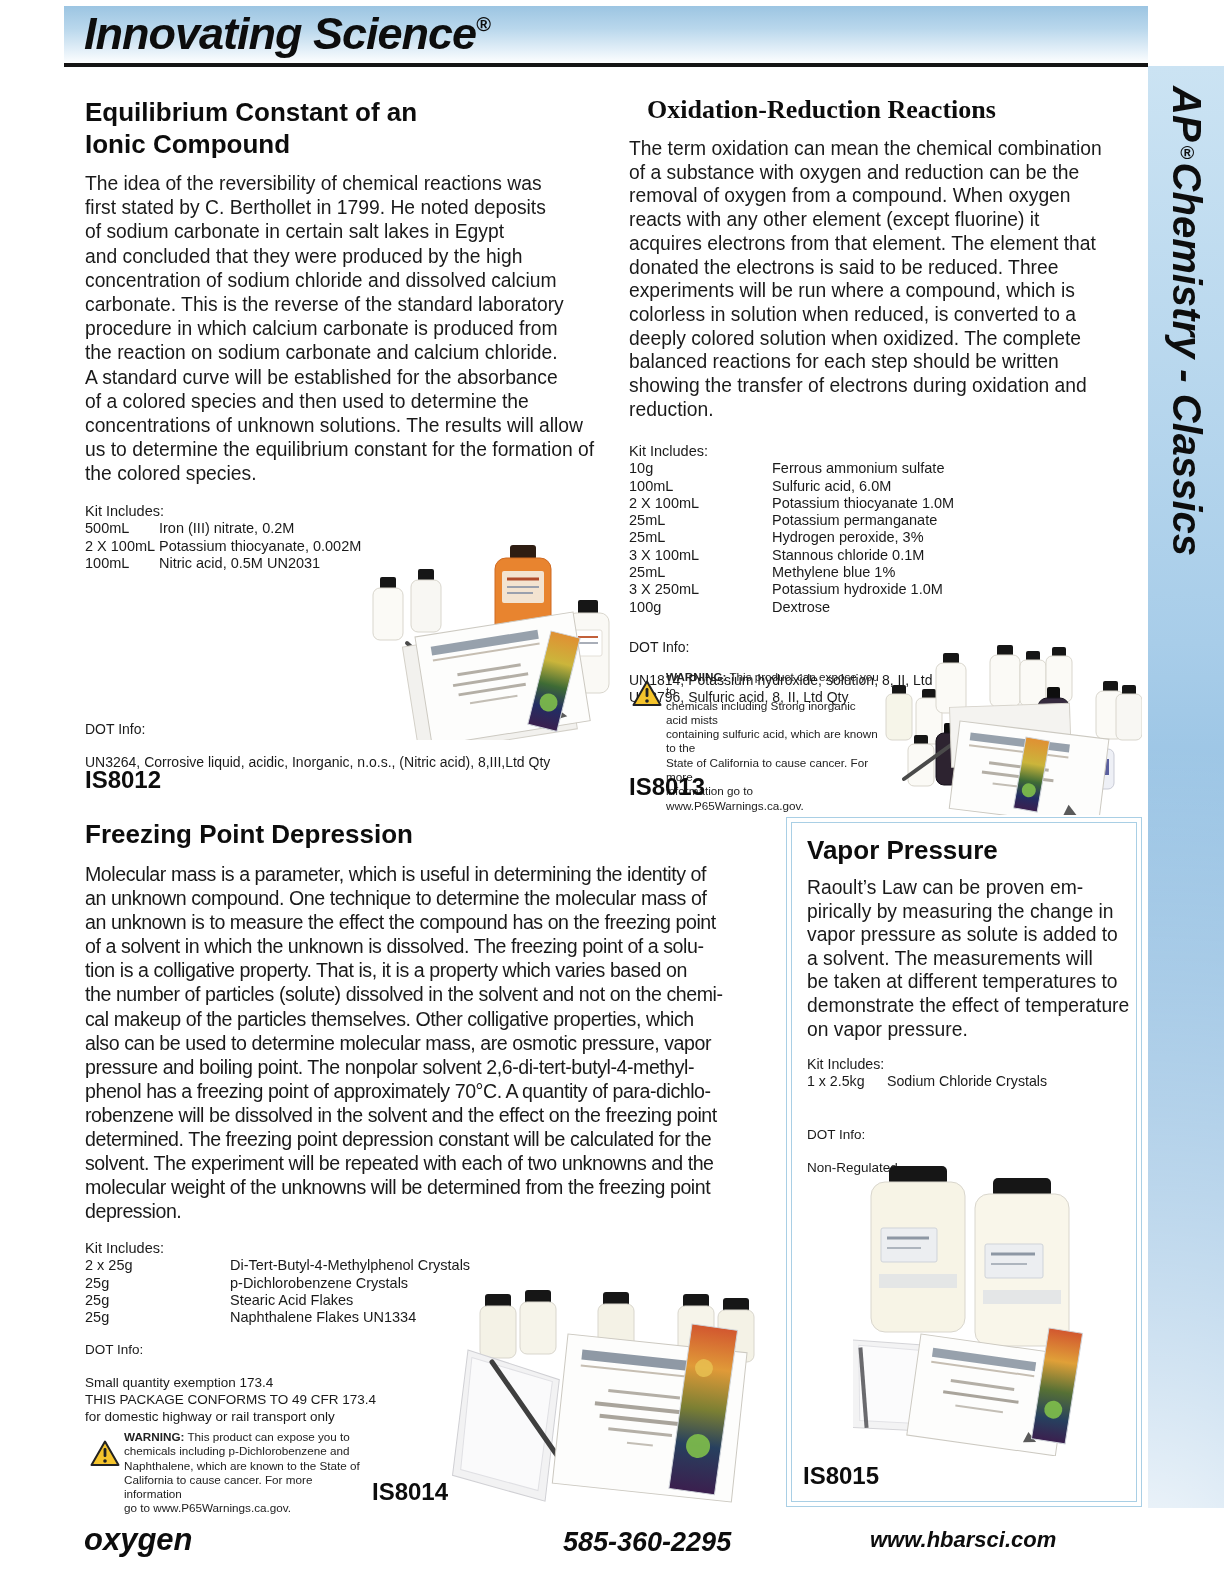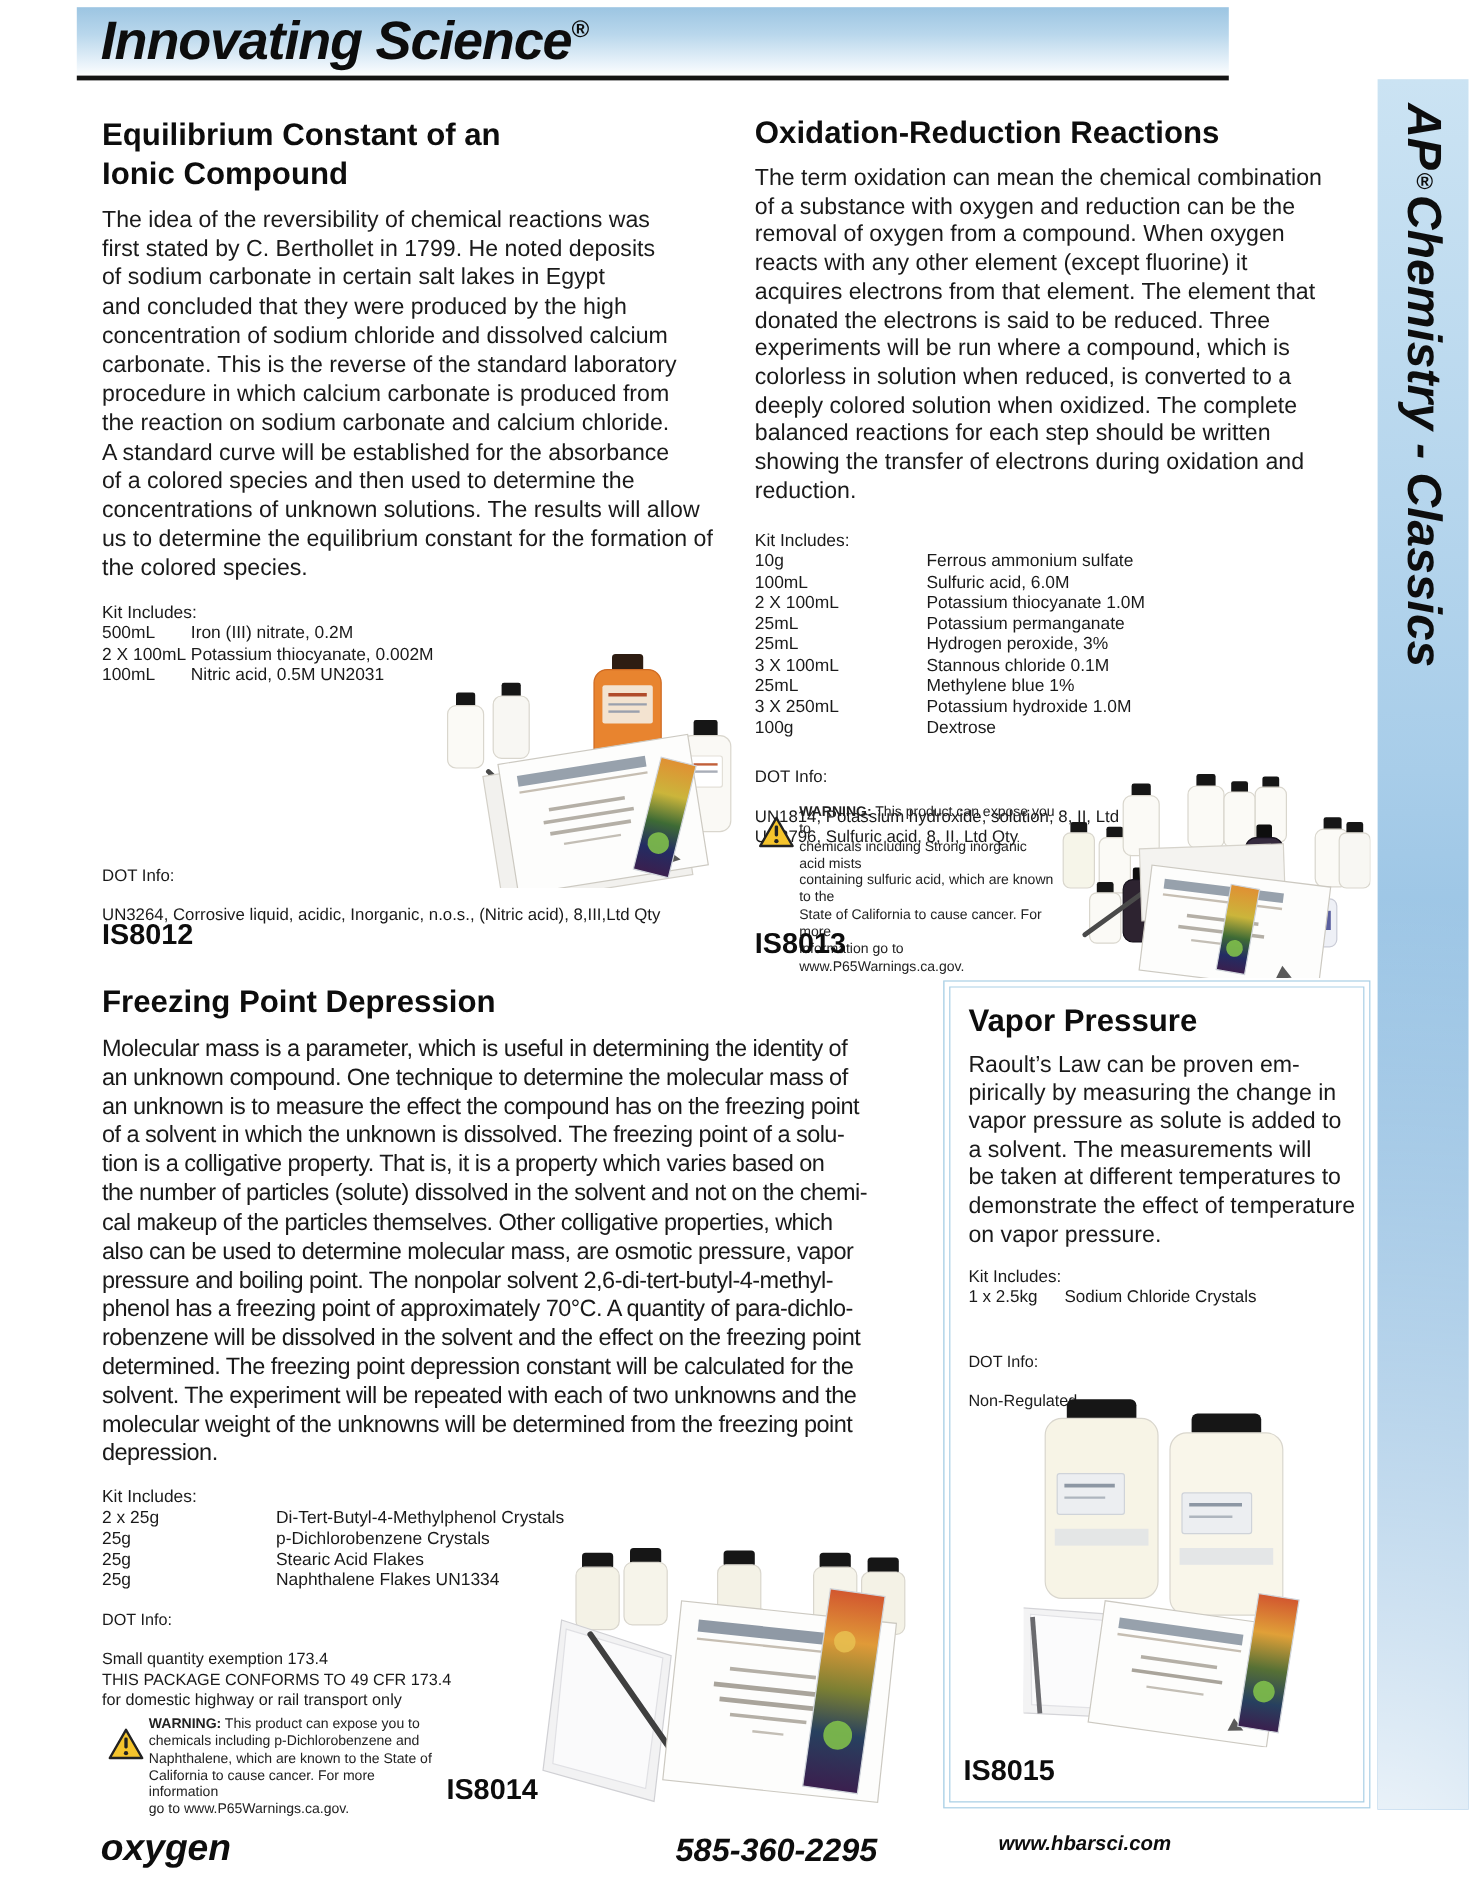--- a/index.html
+++ b/index.html
@@ -2,21 +2,21 @@
 <html><head>
 <meta charset="utf-8">
 <style>
   * { margin:0; padding:0; box-sizing:border-box; }
   html,body { background:#ffffff; }
   body { font-family:"Liberation Sans","DejaVu Sans",sans-serif; color:#111; }
   .page { position:relative; width:1224px; height:1584px; background:#fff; overflow:hidden; }
 
   
   .header-band {
-    position:absolute; left:64px; top:6px; width:960px; height:61px;
+    position:absolute; left:64px; top:6px; width:1084px; height:61px;
     background:linear-gradient(to bottom,#9cc5e2 0%,#b9d7ec 40%,#e6f1f9 80%,#fdfeff 100%);
     border-bottom:4px solid #141414;
   }
   .brand {
     position:absolute; left:20px; top:2px;
     font-size:45px; font-weight:700; font-style:italic; letter-spacing:-1px; color:#0d0d0d;
   }
   .brand .reg { font-size:20px; vertical-align:18px; font-weight:700; }
 
   
@@ -163,21 +163,21 @@
       <circle cx="15" cy="70" r="9" fill="#7fbf4a" opacity="0.9"></circle>
     </g>
   </svg>
 
   <div class="abs dot" style="left:85px; top:704px; width:545px;">
     <div>DOT Info:</div>
     <div style="white-space:pre-line;">UN3264, Corrosive liquid, acidic, Inorganic, n.o.s., (Nitric acid), 8,III,Ltd Qty</div>
   </div>
   <div class="abs sku" style="left:85px; top:766px;">IS8012</div>
 
-  <div class="abs h2" style="left:629px; top:94px;">Oxidation-Reduction Reactions</div>
+  <div class="abs h2" style="left:647px; top:94px;font-family:Liberation Serif, serif;">Oxidation-Reduction Reactions</div>
   <div class="abs para" style="left:629px; top:137px; width:505px; line-height:23.7px;">The term oxidation can mean the chemical combination
 of a substance with oxygen and reduction can be the
 removal of oxygen from a compound. When oxygen
 reacts with any other element (except fluorine) it
 acquires electrons from that element.  The element that
 donated the electrons is said to be reduced.  Three
 experiments will be run where a compound, which is
 colorless in solution when reduced, is converted to a
 deeply colored solution when oxidized.  The complete
 balanced reactions for each step should be written
@@ -504,16 +504,16 @@
         <rect width="34" height="112" fill="url(#rain4)" stroke="#cfd4da"></rect>
         <circle cx="17" cy="80" r="9" fill="#7fbf4a" opacity="0.9"></circle>
       </g>
     </svg>
 
     <div class="abs sku" style="left:16px; top:644px;">IS8015</div>
   </div>
 
   <div class="footer-item" style="left:84px; top:1522px; font-size:31px;">oxygen</div>
   <div class="footer-item" style="left:563px; top:1527px; font-size:27px;">585-360-2295</div>
-  <div class="footer-item" style="left:832px; top:1527px; font-size:17px;">www.hbarsci.com</div>
+  <div class="footer-item" style="left:870px; top:1527px; font-size:22px;">www.hbarsci.com</div>
   <div class="footer-item" style="left:1108px; top:1611px; font-size:32px;">27</div>
 
 </div>
 
 </body></html>

